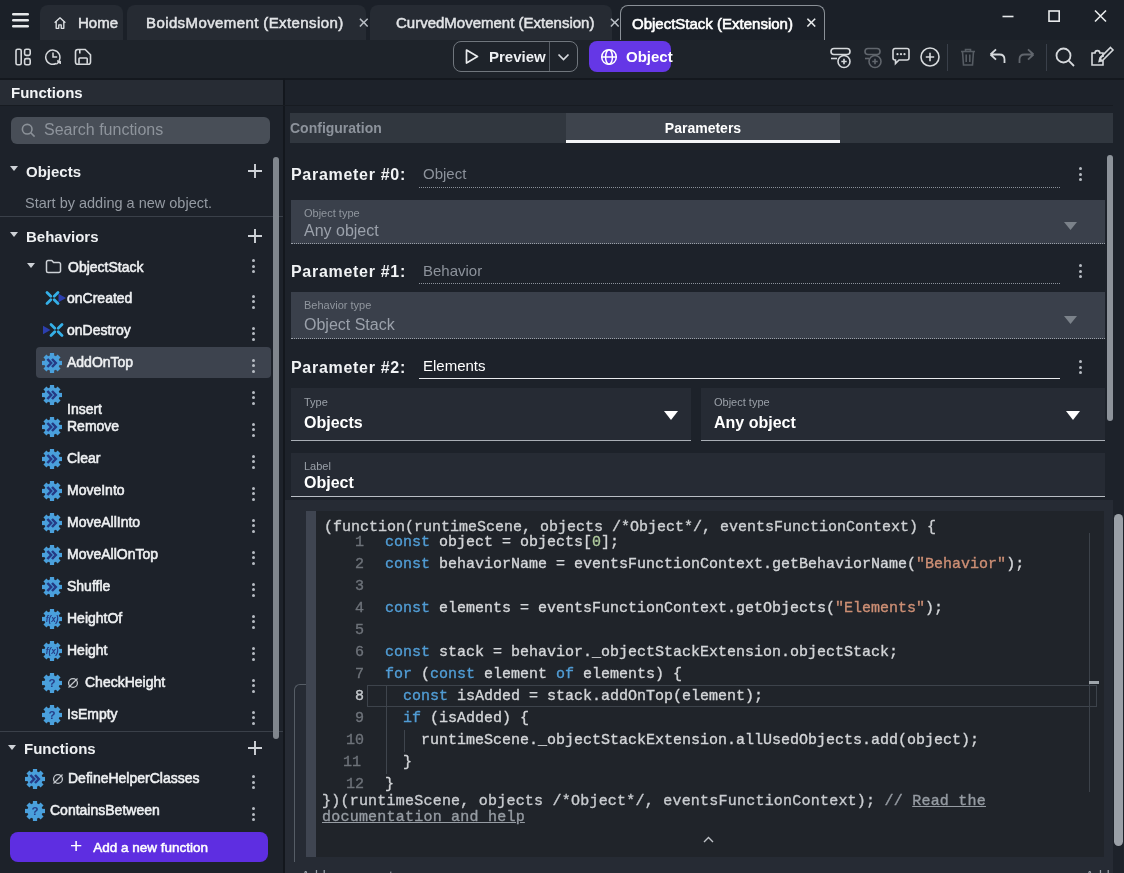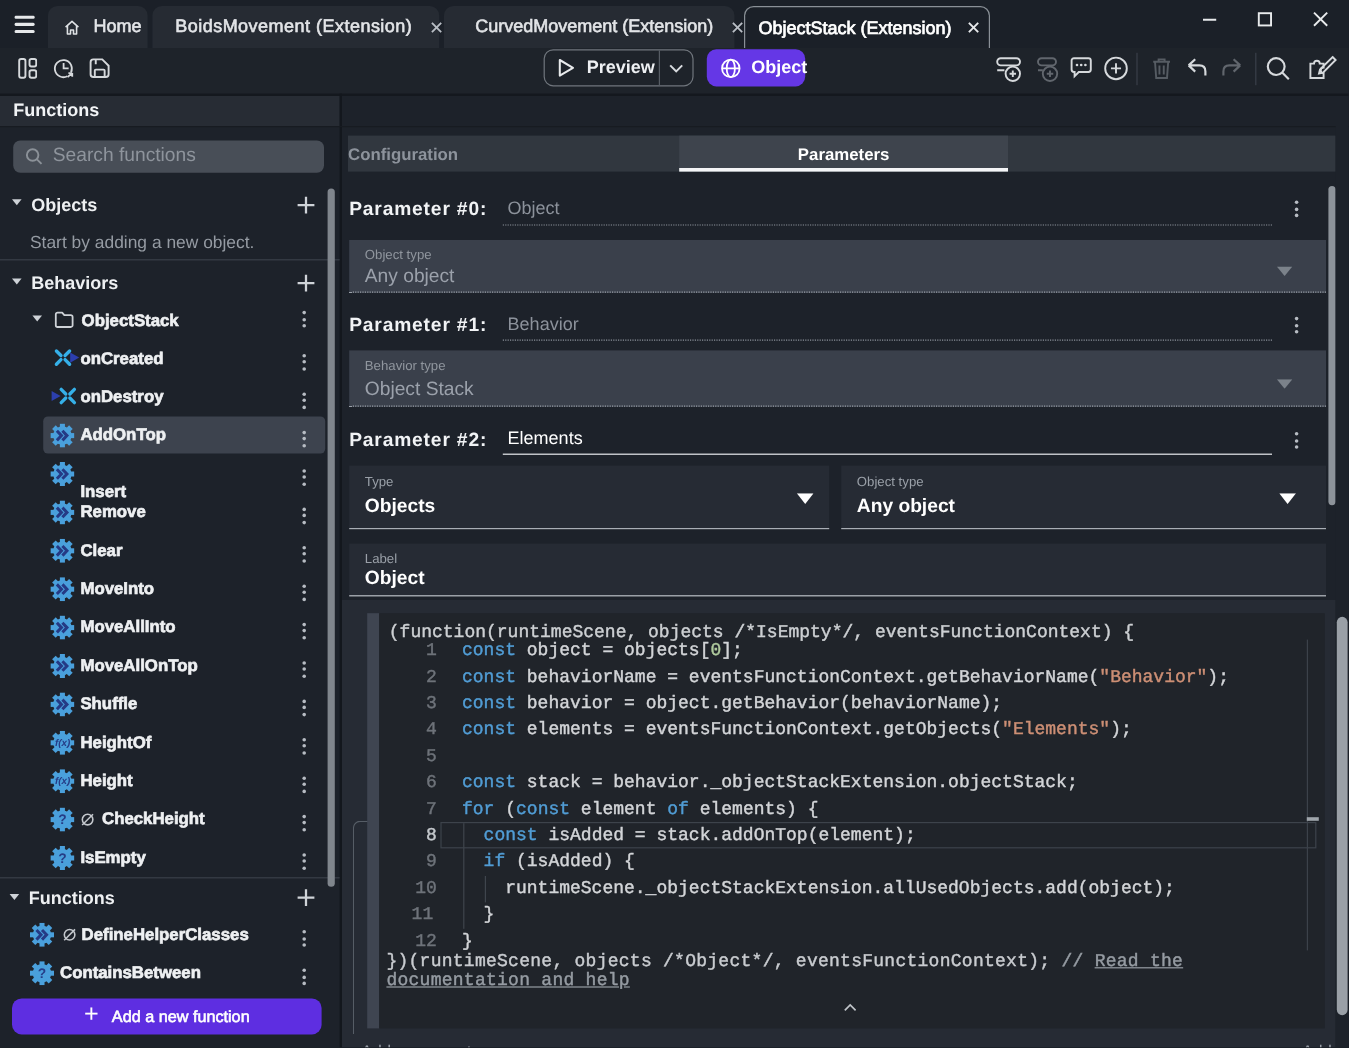--- a/index.html
+++ b/index.html
@@ -1,20 +1,20 @@
 <!DOCTYPE html>
 <html><head><meta charset="utf-8"><style>
 *{margin:0;padding:0;box-sizing:border-box}
 html,body{width:1124px;height:873px;background:#1d222a;font-family:"Liberation Sans",sans-serif;overflow:hidden}
 #app{position:relative;width:1124px;height:873px;background:#1d222a;overflow:hidden}
 .abs{position:absolute}
 .tab{position:absolute;top:5px;height:35px;border-radius:8px 8px 0 0;background:#262b33;color:#e2e4e7;font-size:15px;font-weight:400;-webkit-text-stroke:0.5px #e2e4e7;display:flex;align-items:center;white-space:nowrap}
 .tabx{color:#b9bec5;font-size:15px;font-weight:400;-webkit-text-stroke:0;margin-left:14px}
 .wrow{position:absolute;display:flex;align-items:center;color:#eef0f2;font-size:15px;font-weight:700}
-.irow{position:absolute;display:flex;align-items:center;color:#eef0f2;font-size:14px;font-weight:700;-webkit-text-stroke:0.55px #eef0f2;white-space:nowrap}
+.irow{position:absolute;display:flex;align-items:center;color:#eef0f2;font-size:14px;font-weight:400;-webkit-text-stroke:0.55px #eef0f2;white-space:nowrap}
 .kebab{position:absolute;width:3px}
 .kebab i{display:block;width:3px;height:3px;border-radius:50%;background:#b7bcc3;margin-bottom:2.6px}
 .tri{position:absolute;width:0;height:0;border-left:4.5px solid transparent;border-right:4.5px solid transparent;border-top:5.5px solid #ced2d7}
 .flab{font-size:11px;color:#90969e;position:absolute}
 .fval{font-size:16px;position:absolute}
 .ptitle{position:absolute;font-size:16px;font-weight:700;letter-spacing:0.7px;color:#f1f3f5}
 .pval{position:absolute;font-size:15px;color:#8c929b}
 .mono{font-family:"Liberation Mono",monospace;white-space:pre;-webkit-text-stroke:0.35px currentColor}
 .k{color:#519dd5}.s{color:#cd8f75}.n{color:#b0cb9e}
 </style></head><body>
@@ -547,32 +547,31 @@
 <div class="abs" style="left:291px;top:453px;width:814px;height:44px;background:#262b34;border-bottom:1px solid #b9bec4"></div>
 <div class="flab" style="left:304px;top:460px;color:#9aa0a8">Label</div>
 <div class="fval" style="left:304px;top:474px;color:#fff;font-weight:700">Object</div>
 
 <div class="abs" style="left:1107px;top:155px;width:6px;height:266px;background:#8d939a;border-radius:3px"></div>
 
 <div class="abs" style="left:285px;top:500px;width:828px;height:373px;background:#262b34"></div>
 <div class="abs" style="left:294px;top:684px;width:18px;height:178px;border-left:1px solid #565d66;border-top:1px solid #565d66;border-top-left-radius:6px"></div>
 <div class="abs" style="left:306px;top:511px;width:10px;height:346px;background:#3f4551"></div>
 <div class="abs" style="left:316px;top:511px;width:788px;height:346px;background:#20242a"></div>
-<div class="abs mono" style="left:324px;top:519px;font-size:15px;color:#cdd0d3">(function(runtimeScene, objects /*IsEmpty*/, eventsFunctionContext) {</div>
+<div class="abs mono" style="left:324px;top:519px;font-size:15px;color:#cdd0d3">(function(runtimeScene, objects /*Object*/, eventsFunctionContext) {</div>
 <div class="abs" style="left:367px;top:685px;width:730px;height:22px;border:1px solid #3d434b"></div>
 <div class="abs" style="left:385.5px;top:686px;width:1px;height:88px;background:#3f454d"></div>
 <div class="abs" style="left:403.5px;top:730px;width:1px;height:22px;background:#3f454d"></div>
 <div class="abs" style="left:1089px;top:533px;width:1px;height:259px;background:#3c424a"></div>
 <div class="abs" style="left:1089px;top:681px;width:10px;height:3px;background:#9fa5ab"></div>
 <div class="abs mono" style="left:340px;top:532px;width:24px;height:22px;line-height:22px;text-align:right;font-size:15px;color:#6e737a">1</div>
 <div class="abs mono" style="left:385px;top:532px;height:22px;line-height:22px;font-size:15px;color:#d3d5d8"><span class="k">const</span> object = objects[<span class="n">0</span>];</div>
 <div class="abs mono" style="left:340px;top:554px;width:24px;height:22px;line-height:22px;text-align:right;font-size:15px;color:#6e737a">2</div>
 <div class="abs mono" style="left:385px;top:554px;height:22px;line-height:22px;font-size:15px;color:#d3d5d8"><span class="k">const</span> behaviorName = eventsFunctionContext.getBehaviorName(<span class="s">"Behavior"</span>);</div>
 <div class="abs mono" style="left:340px;top:576px;width:24px;height:22px;line-height:22px;text-align:right;font-size:15px;color:#6e737a">3</div>
-<div class="abs mono" style="left:385px;top:576px;height:22px;line-height:22px;font-size:15px;color:#d3d5d8"><span class="k">const</span> behavior = object.getBehavior(behaviorName);</div>
 <div class="abs mono" style="left:340px;top:598px;width:24px;height:22px;line-height:22px;text-align:right;font-size:15px;color:#6e737a">4</div>
 <div class="abs mono" style="left:385px;top:598px;height:22px;line-height:22px;font-size:15px;color:#d3d5d8"><span class="k">const</span> elements = eventsFunctionContext.getObjects(<span class="s">"Elements"</span>);</div>
 <div class="abs mono" style="left:340px;top:620px;width:24px;height:22px;line-height:22px;text-align:right;font-size:15px;color:#6e737a">5</div>
 <div class="abs mono" style="left:340px;top:642px;width:24px;height:22px;line-height:22px;text-align:right;font-size:15px;color:#6e737a">6</div>
 <div class="abs mono" style="left:385px;top:642px;height:22px;line-height:22px;font-size:15px;color:#d3d5d8"><span class="k">const</span> stack = behavior._objectStackExtension.objectStack;</div>
 <div class="abs mono" style="left:340px;top:664px;width:24px;height:22px;line-height:22px;text-align:right;font-size:15px;color:#6e737a">7</div>
 <div class="abs mono" style="left:385px;top:664px;height:22px;line-height:22px;font-size:15px;color:#d3d5d8"><span class="k">for</span> (<span class="k">const</span> element <span class="k">of</span> elements) {</div>
 <div class="abs mono" style="left:340px;top:686px;width:24px;height:22px;line-height:22px;text-align:right;font-size:15px;color:#c5c9cd">8</div>
 <div class="abs mono" style="left:403px;top:686px;height:22px;line-height:22px;font-size:15px;color:#d3d5d8"><span class="k">const</span> isAdded = stack.addOnTop(element);</div>
 <div class="abs mono" style="left:340px;top:708px;width:24px;height:22px;line-height:22px;text-align:right;font-size:15px;color:#6e737a">9</div>

